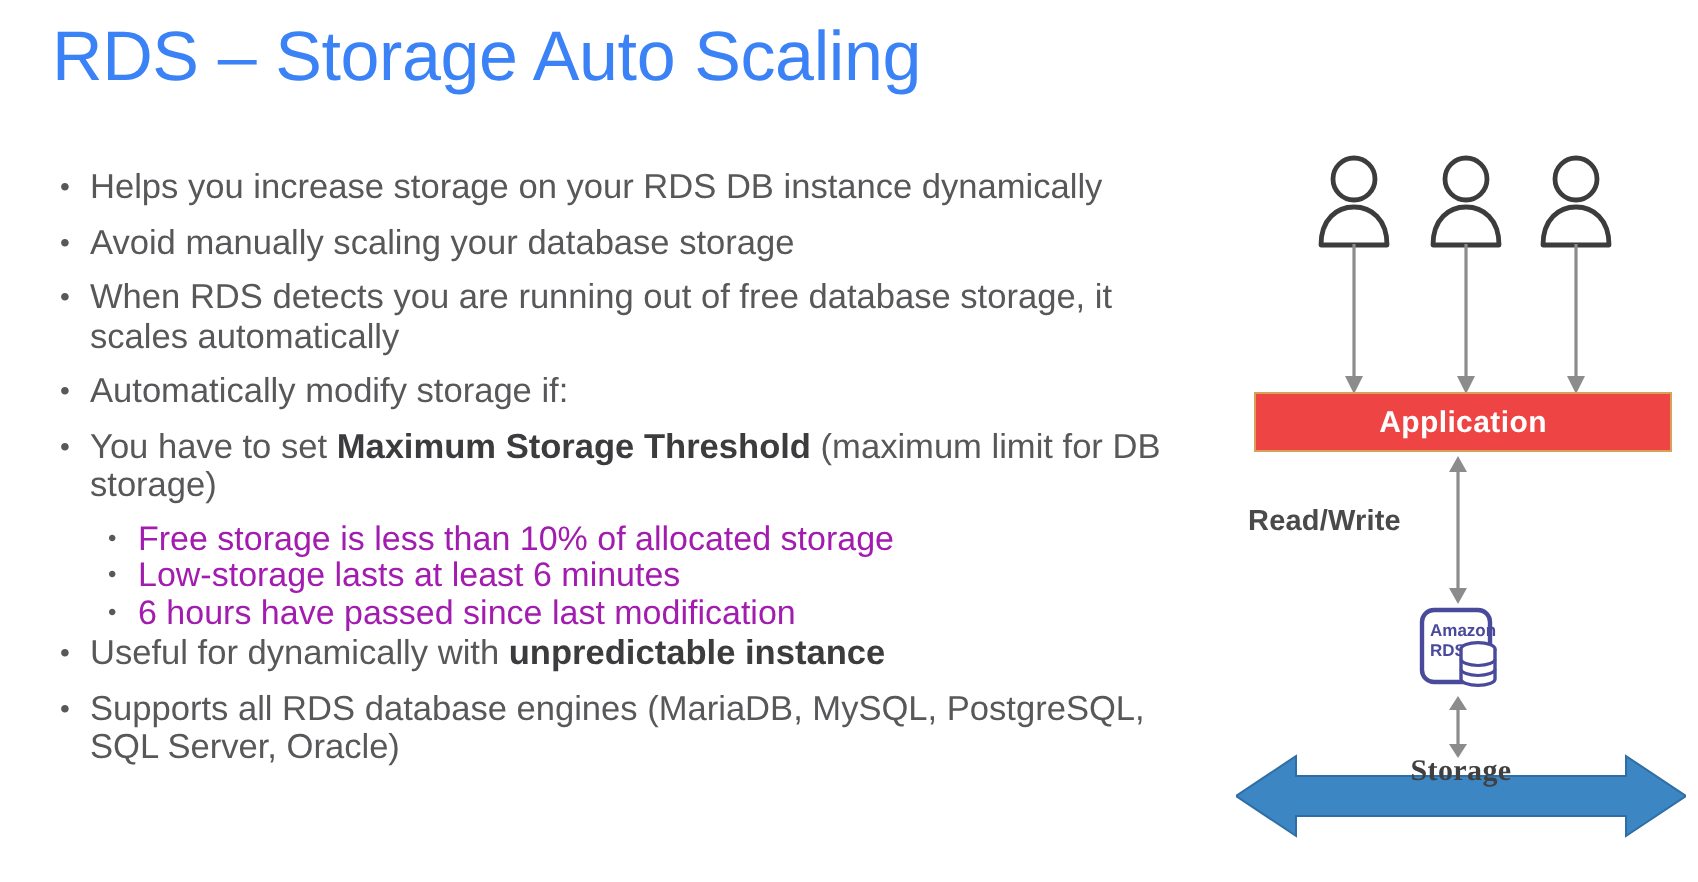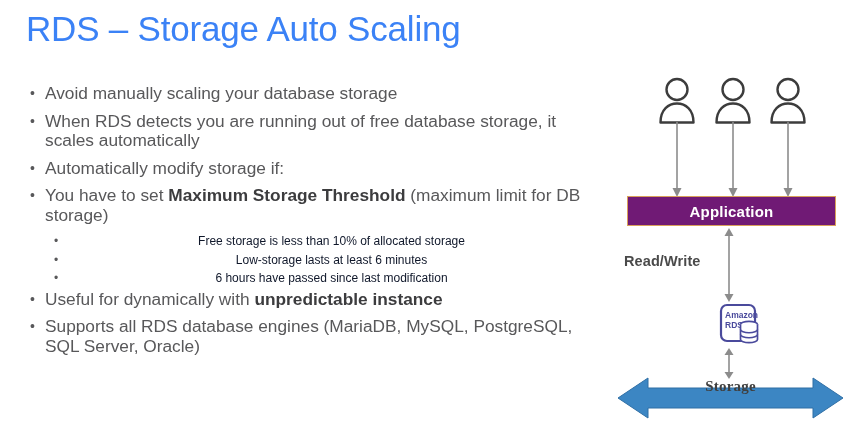--- a/index.html
+++ b/index.html
@@ -57,25 +57,24 @@
     color: #3c3c3e;
   }
   .subbullets {
     margin-top: 3px;
     margin-bottom: 2px;
   }
   .subbullet {
     position: relative;
     padding-left: 18px;
     margin-left: 23px;
-    color: #0f172a;
-    font-size: 12px;
+    color: #a21caf;
+    font-size: 17px;
     line-height: 17.5px;
     margin-bottom: 1px;
-    text-align: center;
   }
   .subbullet::before {
     content: "\2022";
     position: absolute;
     left: 3px;
     top: -1px;
     font-size: 12px;
     color: #58585a;
     line-height: 18px;
   }
@@ -115,21 +114,21 @@
   .arrow-down.a1 { left: 59px; }
   .arrow-down.a2 { left: 115px; }
   .arrow-down.a3 { left: 170px; }
 
   .app-box {
     position: absolute;
     left: 15px;
     top: 196px;
     width: 209px;
     height: 30px;
-    background: #701a75;
+    background: #ef4444;
     border: 1px solid #d9a05a;
     box-sizing: border-box;
     display: flex;
     align-items: center;
     justify-content: center;
     color: #ffffff;
     font-size: 15px;
     font-weight: 700;
     letter-spacing: 0.2px;
   }
@@ -150,21 +149,20 @@
     font-weight: 700;
     letter-spacing: 0.1px;
   }
 
   .rds-icon {
     position: absolute;
     left: 97px;
     top: 303px;
     width: 43px;
     height: 44px;
-    margin-left: 10px;
   }
 
   .rds-arrow {
     position: absolute;
     left: 110px;
     top: 348px;
     width: 14px;
     height: 31px;
   }
 
@@ -191,20 +189,21 @@
     pointer-events: none;
     font-family: Liberation Serif, serif;
   }
 </style>
 </head>
 <body>
 
 <div class="slide-title">RDS – Storage Auto Scaling</div>
 
 <div class="bullets" id="bullet-list">
+    <div class="bullet"><span>Helps you increase storage on your RDS DB instance dynamically</span></div>
     <div class="bullet"><span>Avoid manually scaling your database storage</span></div>
     <div class="bullet"><span>When RDS detects you are running out of free database storage, it scales automatically</span></div>
     <div class="bullet"><span>Automatically modify storage if:</span></div>
     <div class="bullet"><span>You have to set </span><span class="em">Maximum Storage Threshold</span><span> (maximum limit for DB storage)</span></div>
     <div class="subbullets">
       <div class="subbullet">Free storage is less than 10% of allocated storage</div>
       <div class="subbullet">Low-storage lasts at least 6 minutes</div>
       <div class="subbullet">6 hours have passed since last modification</div>
     </div>
     <div class="bullet"><span>Useful for dynamically with </span><span class="em">unpredictable instance</span></div>

